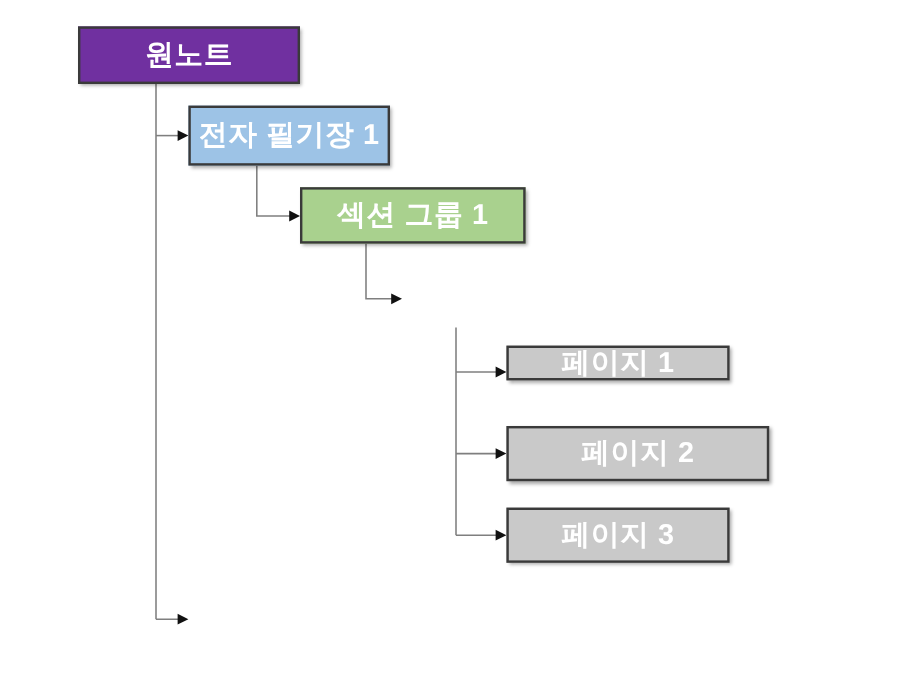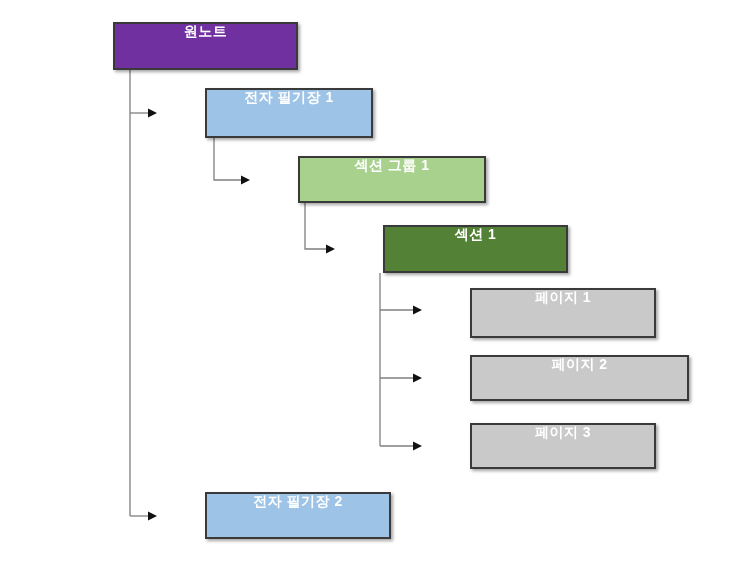--- a/index.html
+++ b/index.html
@@ -26,38 +26,37 @@
     fill: none;
   }
   .arrowhead {
     fill: var(--c-arrow, #111111);
     stroke: none;
   }
   .node {
     position: absolute;
     box-sizing: border-box;
     display: flex;
-    align-items: flex-start;
+    align-items: center;
     justify-content: center;
     border: 2px solid var(--c-border, #3a3a3a);
     box-shadow: 2px 2px 3px rgba(0,0,0,0.35);
     color: var(--c-label_text, #ffffff);
     font-weight: bold;
-    font-size: 14px;
+    font-size: 24px;
     letter-spacing: 0.5px;
     text-align: center;
     white-space: nowrap;
-    margin-left: 48px;
   }
   .node .node-label { transform: translateY(-1px); }
   #n-onenote        { left: 65px;  top: 22px;  width: 185px; height: 48px; background: var(--c-root); }
   #n-notebook1      { left: 157px; top: 88px;  width: 168px; height: 50px; background: var(--c-notebook); }
   #n-sectiongroup1  { left: 250px; top: 156px; width: 188px; height: 47px; background: var(--c-section_group); }
   #n-section1       { left: 335px; top: 225px; width: 185px; height: 48px; background: var(--c-section); }
-  #n-page1          { left: 422px; top: 288px; width: 186px; height: 50px; background: var(--c-page); }
+  #n-page1          { left: 422px; top: 288px; width: 186px; height: 29px; background: var(--c-page); }
   #n-page2          { left: 422px; top: 355px; width: 219px; height: 46px; background: var(--c-page); }
   #n-page3          { left: 422px; top: 423px; width: 186px; height: 46px; background: var(--c-page); }
   #n-notebook2      { left: 157px; top: 492px; width: 186px; height: 47px; background: var(--c-notebook); }
 </style>
 </head>
 <body>
 
 <div class="canvas">
 
   <svg class="connector-layer" viewBox="0 0 750 563" xmlns="http://www.w3.org/2000/svg">
@@ -90,33 +89,27 @@
   </div>
 
   <div class="node" id="n-notebook1">
     <span class="node-label">전자 필기장 1</span>
   </div>
 
   <div class="node" id="n-sectiongroup1">
     <span class="node-label">섹션 그룹 1</span>
   </div>
 
-  <div class="node" id="n-section1">
-    <span class="node-label">섹션 1</span>
-  </div>
 
   <div class="node" id="n-page1">
     <span class="node-label">페이지 1</span>
   </div>
 
   <div class="node" id="n-page2">
     <span class="node-label">페이지 2</span>
   </div>
 
   <div class="node" id="n-page3">
     <span class="node-label">페이지 3</span>
   </div>
 
-  <div class="node" id="n-notebook2">
-    <span class="node-label">전자 필기장 2</span>
-  </div>
 
 </div>
 
 </body></html>

